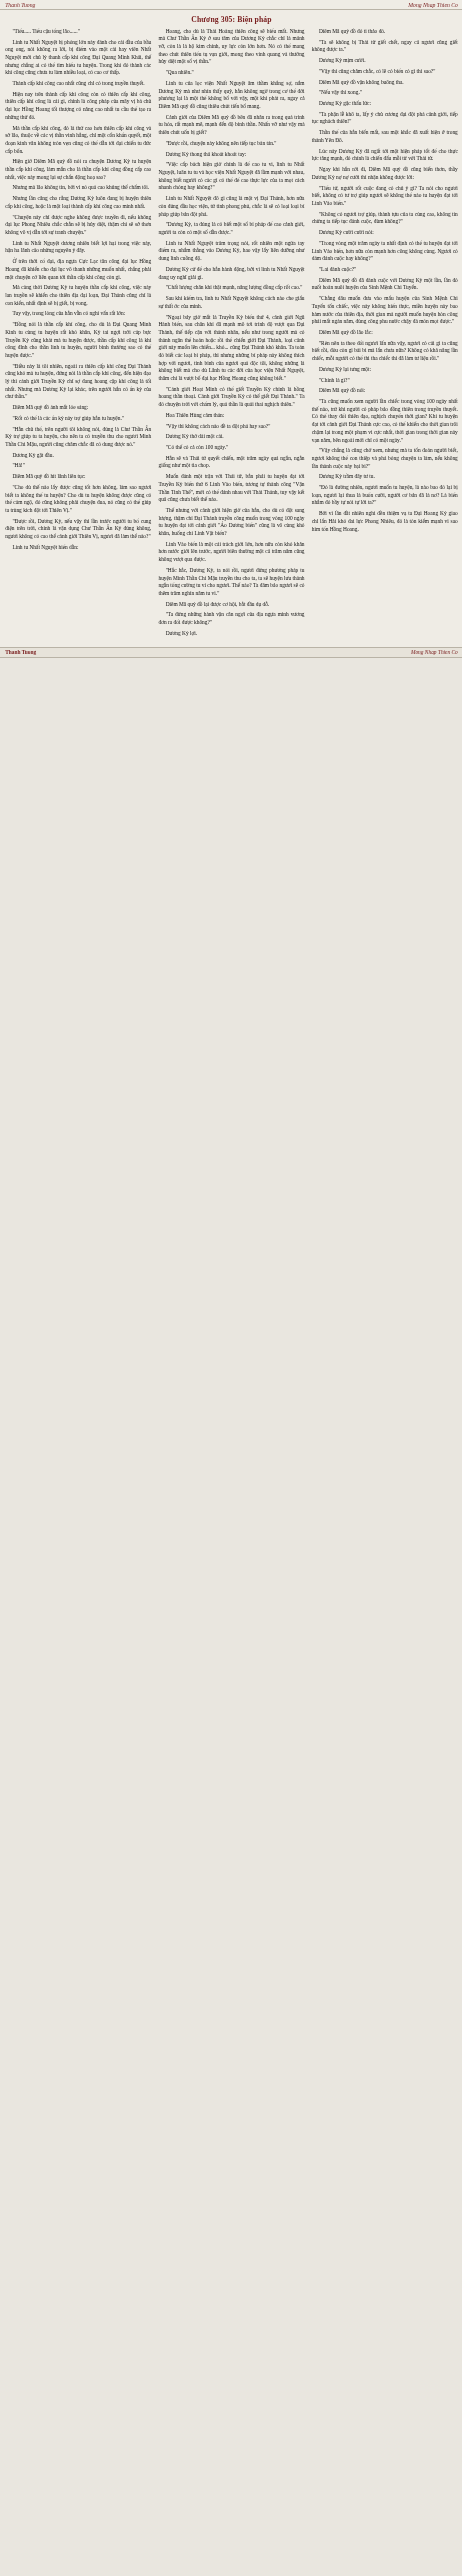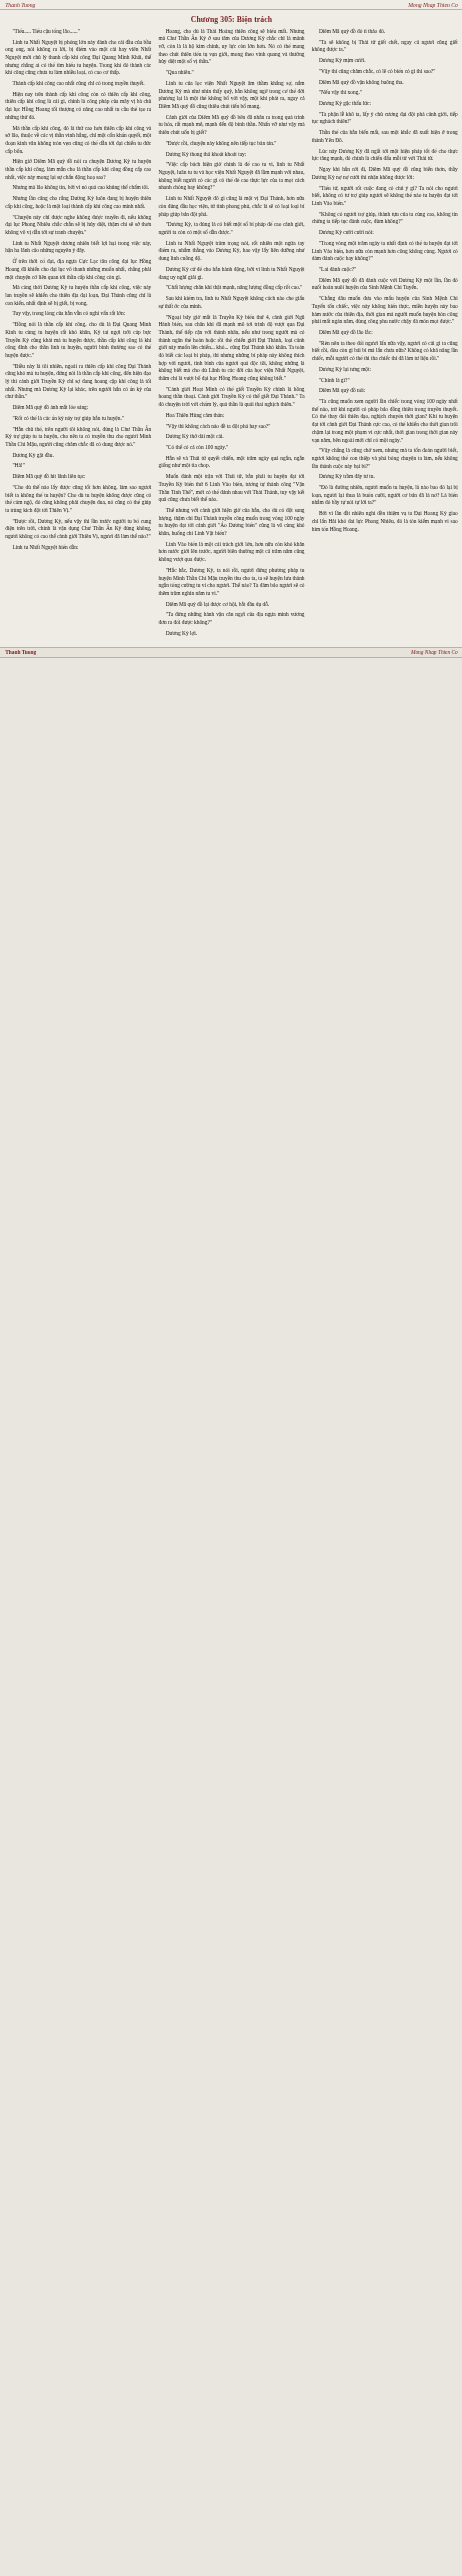--- a/index.html
+++ b/index.html
@@ -24,21 +24,21 @@
 </head>
 <body>
 
 <div class="page">
 
   <div class="hdr">
     <span>Thanh Tuong</span>
     <span class="mid">Mong Nhap Thien Co</span>
   </div>
 
-  <div class="chapter">Chương 305: Biện trách</div>
+  <div class="chapter">Chương 305: Biện pháp</div>
 
   <div class="cols">
 
     <div class="col">
       <p>"Tiểu..... Tiểu cậu tổng lão......"</p>
       <p>Linh tu Nhất Nguyệt bị phóng lớn này đánh cho cái đầu của bầu ong ong, nói không ra lời, bị điểm vào một cái hay viên Nhất Nguyệt mới chủ lý thanh cấp khí công Đại Quang Minh Khải, thế nhưng chẳng ai có thể tìm hiểu tu huyện. Trong khi đó thành các khí công cũng chưa tu làm nhiều loại, có cao cơ thấp.</p>
       <p>Thành cấp khí công cao nhất cũng chỉ có trong truyền thuyết.</p>
       <p>Hiện nay trên thành cấp khí công còn có thiên cấp khí công, thiên cấp khí công là cái gì, chính là công pháp của mây vị bá chủ đại lục Hồng Hoang tối thượng có năng cao nhất tu cầu thể tạo ra những thứ đó.</p>
       <p>Mà thần cấp khí công, đó là thứ cao hơn thiên cấp khí công và sở lão, thuộc về các vị thần vinh hằng, chỉ một cốn khẩn quyết, một đoạn kinh văn không tròn vẹn cũng có thể dẫn tới đại chiến tu đức cấp bốn.</p>
       <p>Hiện giờ Diêm Mã quý đồ nói ra chuyện Dương Kỳ tu huyện thần cấp khí công, làm mắn cho là thần cấp khí công đồng cấp cao nhất, việc này mong lại sự chấn động hoạ sao?</p>

